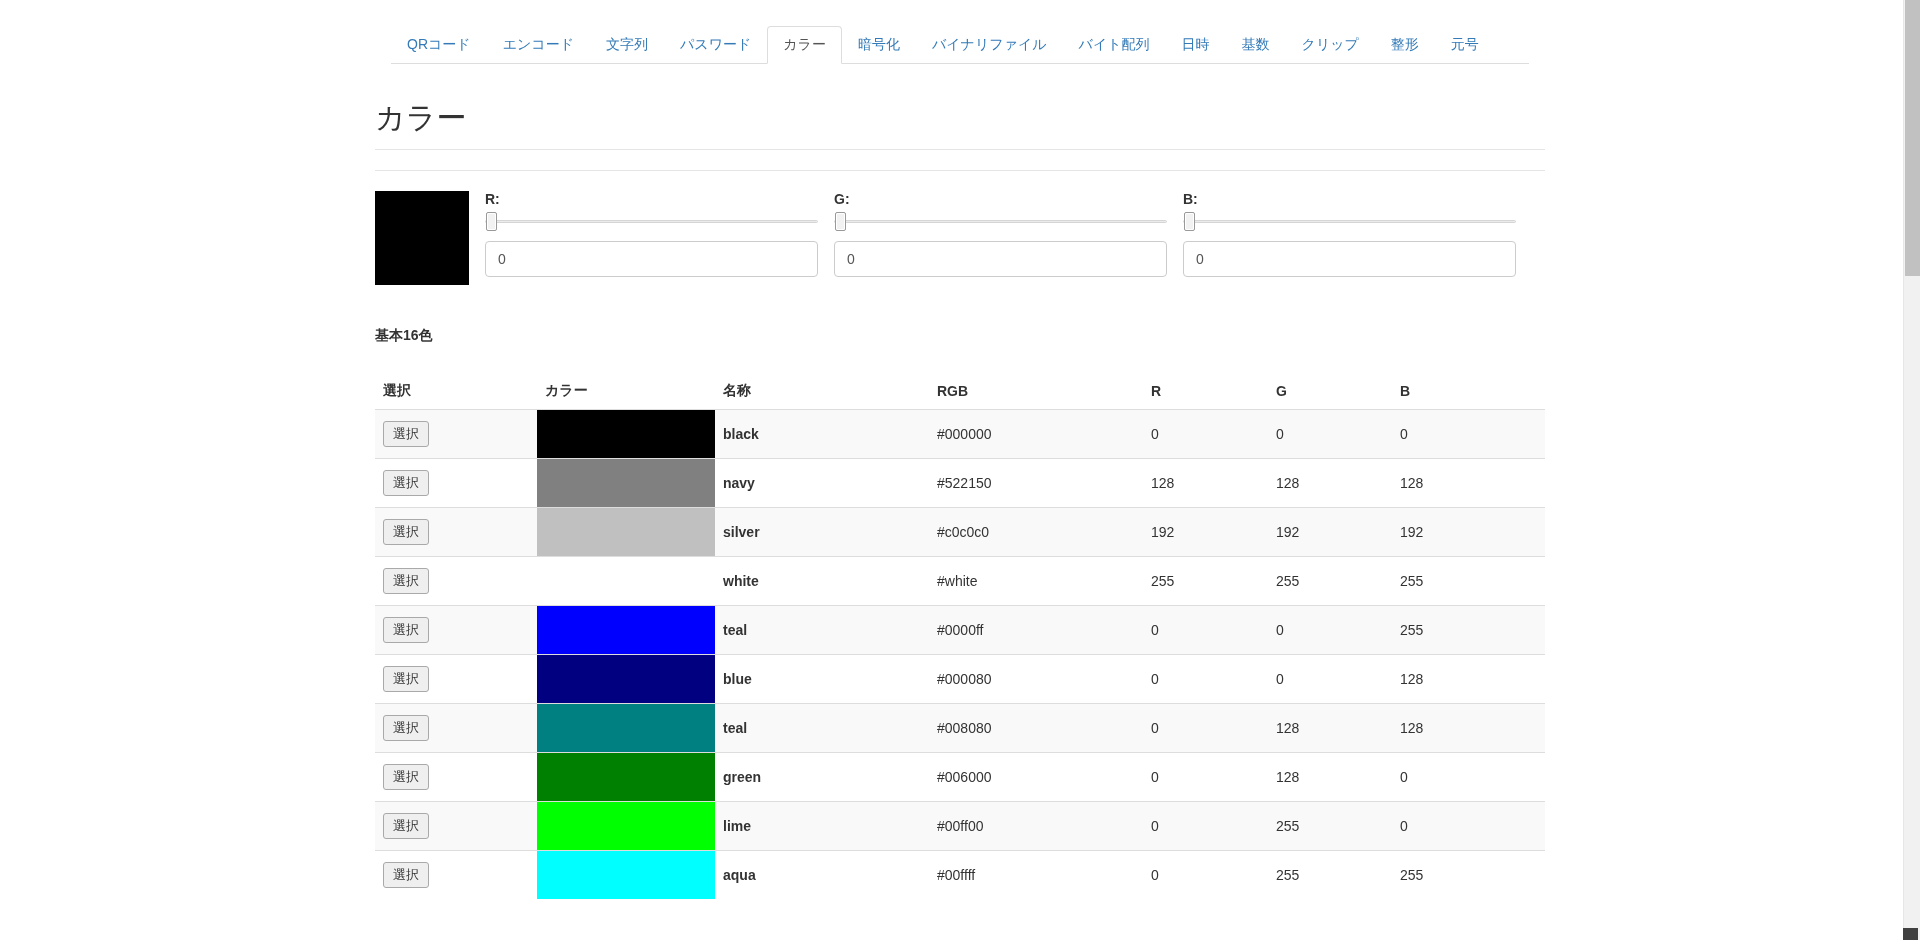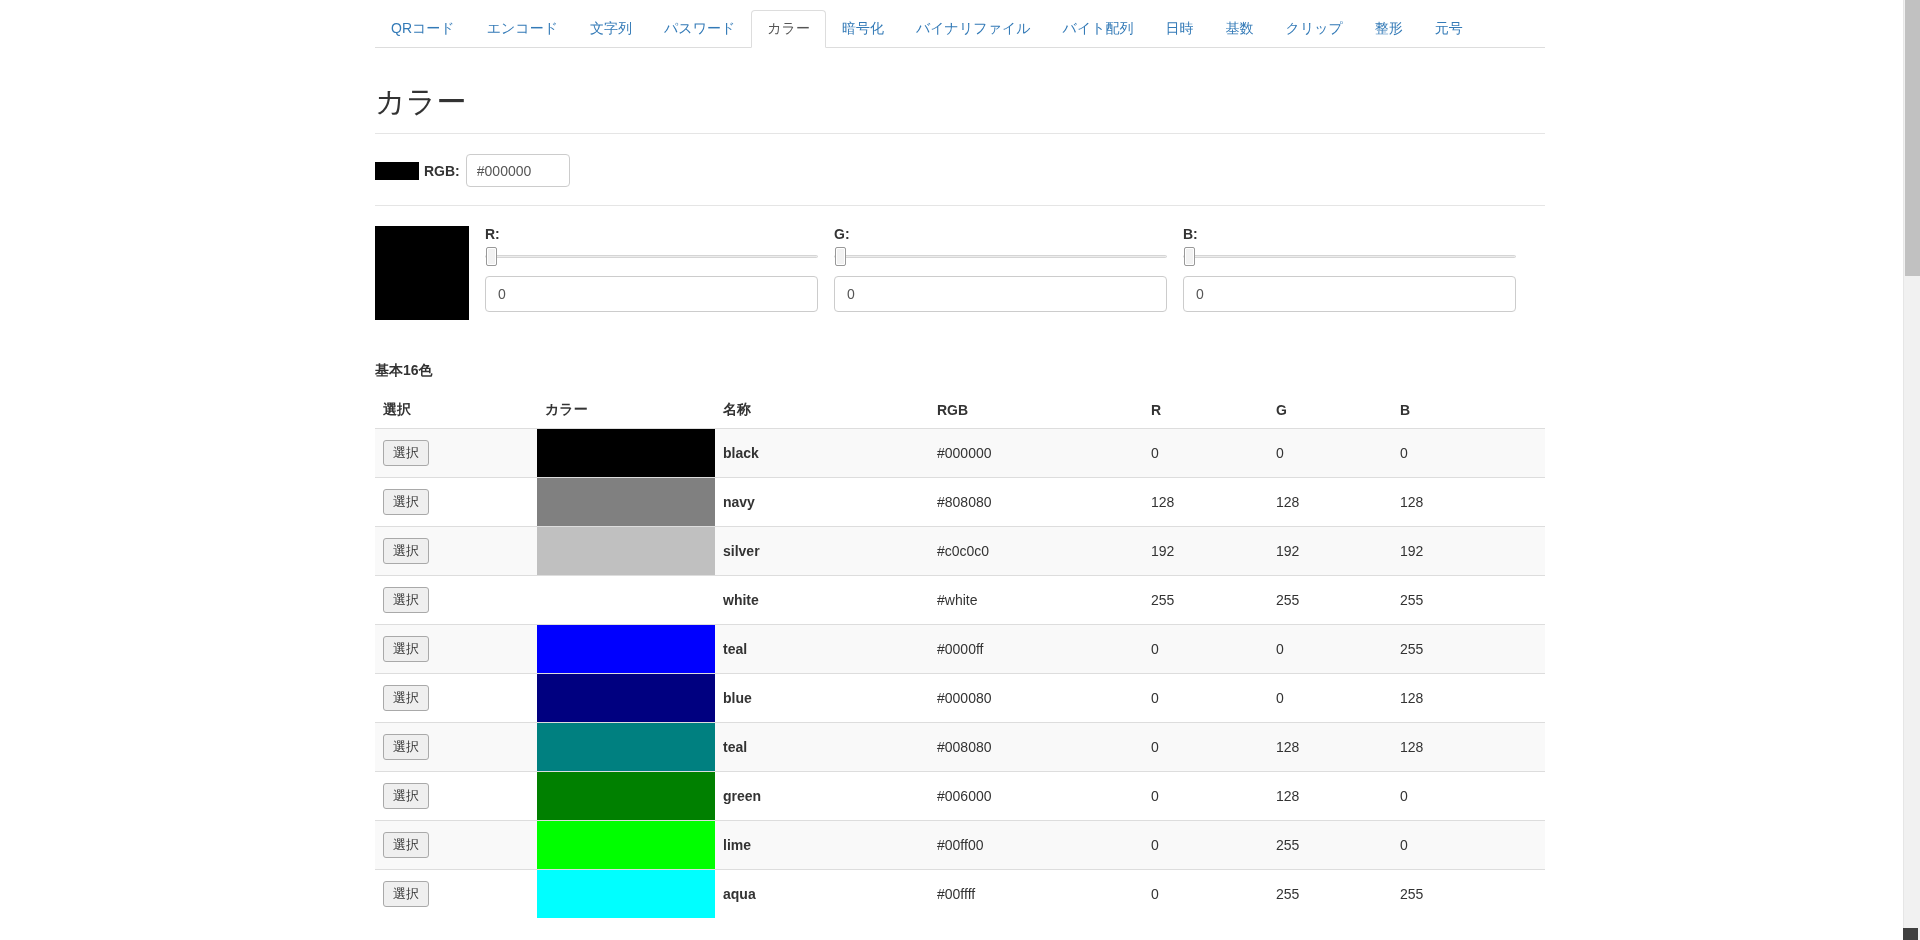--- a/index.html
+++ b/index.html
@@ -10,21 +10,21 @@
     background: #fff;
     font-family: "Liberation Sans", "DejaVu Sans", sans-serif;
     font-size: 14px;
     color: #333;
   }
   .container { width: 1170px; margin: 0 auto; padding-top: 10px; }
 
   
   ul.tabs {
     display: flex; flex-wrap: nowrap;
-    list-style: none; margin: 0; padding: 0;
+    list-style: none; margin: 16px; padding: 0;
     border-bottom: 1px solid #ddd;
   }
   ul.tabs li { margin-bottom: -1px; }
   ul.tabs li a {
     display: block;
     padding: 9px 15px;
     color: #337ab7;
     text-decoration: none;
     border: 1px solid transparent;
     border-radius: 4px 4px 0 0;
@@ -88,21 +88,21 @@
   .num-input {
     width: 100%; height: 36px;
     margin-top: 7px;
     padding: 6px 12px;
     font-size: 14px; color: #555;
     border: 1px solid #ccc; border-radius: 4px;
     outline: none;
   }
 
   
-  .table-heading { font-weight: bold; margin: 42px 0 12px 0; }
+  .table-heading { font-weight: bold; margin: 42px 0 28px 0; }
   table.color-table { width: 100%; border-collapse: collapse; font-size: 14px; }
   table.color-table th {
     text-align: left; font-weight: bold;
     padding: 9px 8px;
     border-bottom: 1px solid #ddd;
   }
   table.color-table td {
     padding: 11px 8px;
     border-top: 1px solid #ddd;
     vertical-align: middle;
@@ -187,25 +187,20 @@
         <a>整形</a>
       </li>
       <li class="">
         <a>元号</a>
       </li>
     </ul>
 
   <h2 class="page-title">カラー</h2>
   <hr>
 
-  <div class="rgb-row">
-    <span class="swatch-small" id="swatch-small" style="background: rgb(0, 0, 0);"></span>
-    <label>RGB:</label>
-    <input class="rgb-input" type="text" value="#000000" style="">
-  </div>
 
   <hr class="mid">
 
   <div class="picker-row">
     <div class="preview-box" id="preview-box" style="background: rgb(0, 0, 0);"></div>
 
     <div class="slider-col">
       <div class="slider-label">R:</div>
       <input type="range" min="0" max="255" value="0" style="">
       <input class="num-input" type="text" value="0" style="">
@@ -245,21 +240,21 @@
           <td class="name-cell">black</td>
           <td>#000000</td>
           <td>0</td>
           <td>0</td>
           <td>0</td>
         </tr>
         <tr>
           <td><button class="select-btn">選択</button></td>
           <td style="background-color: rgb(128, 128, 128);"></td>
           <td class="name-cell">navy</td>
-          <td>#808080</td>
+          <td>#522150</td>
           <td>128</td>
           <td>128</td>
           <td>128</td>
         </tr>
         <tr>
           <td><button class="select-btn">選択</button></td>
           <td style="background-color: rgb(192, 192, 192);"></td>
           <td class="name-cell">silver</td>
           <td>#c0c0c0</td>
           <td>192</td>

